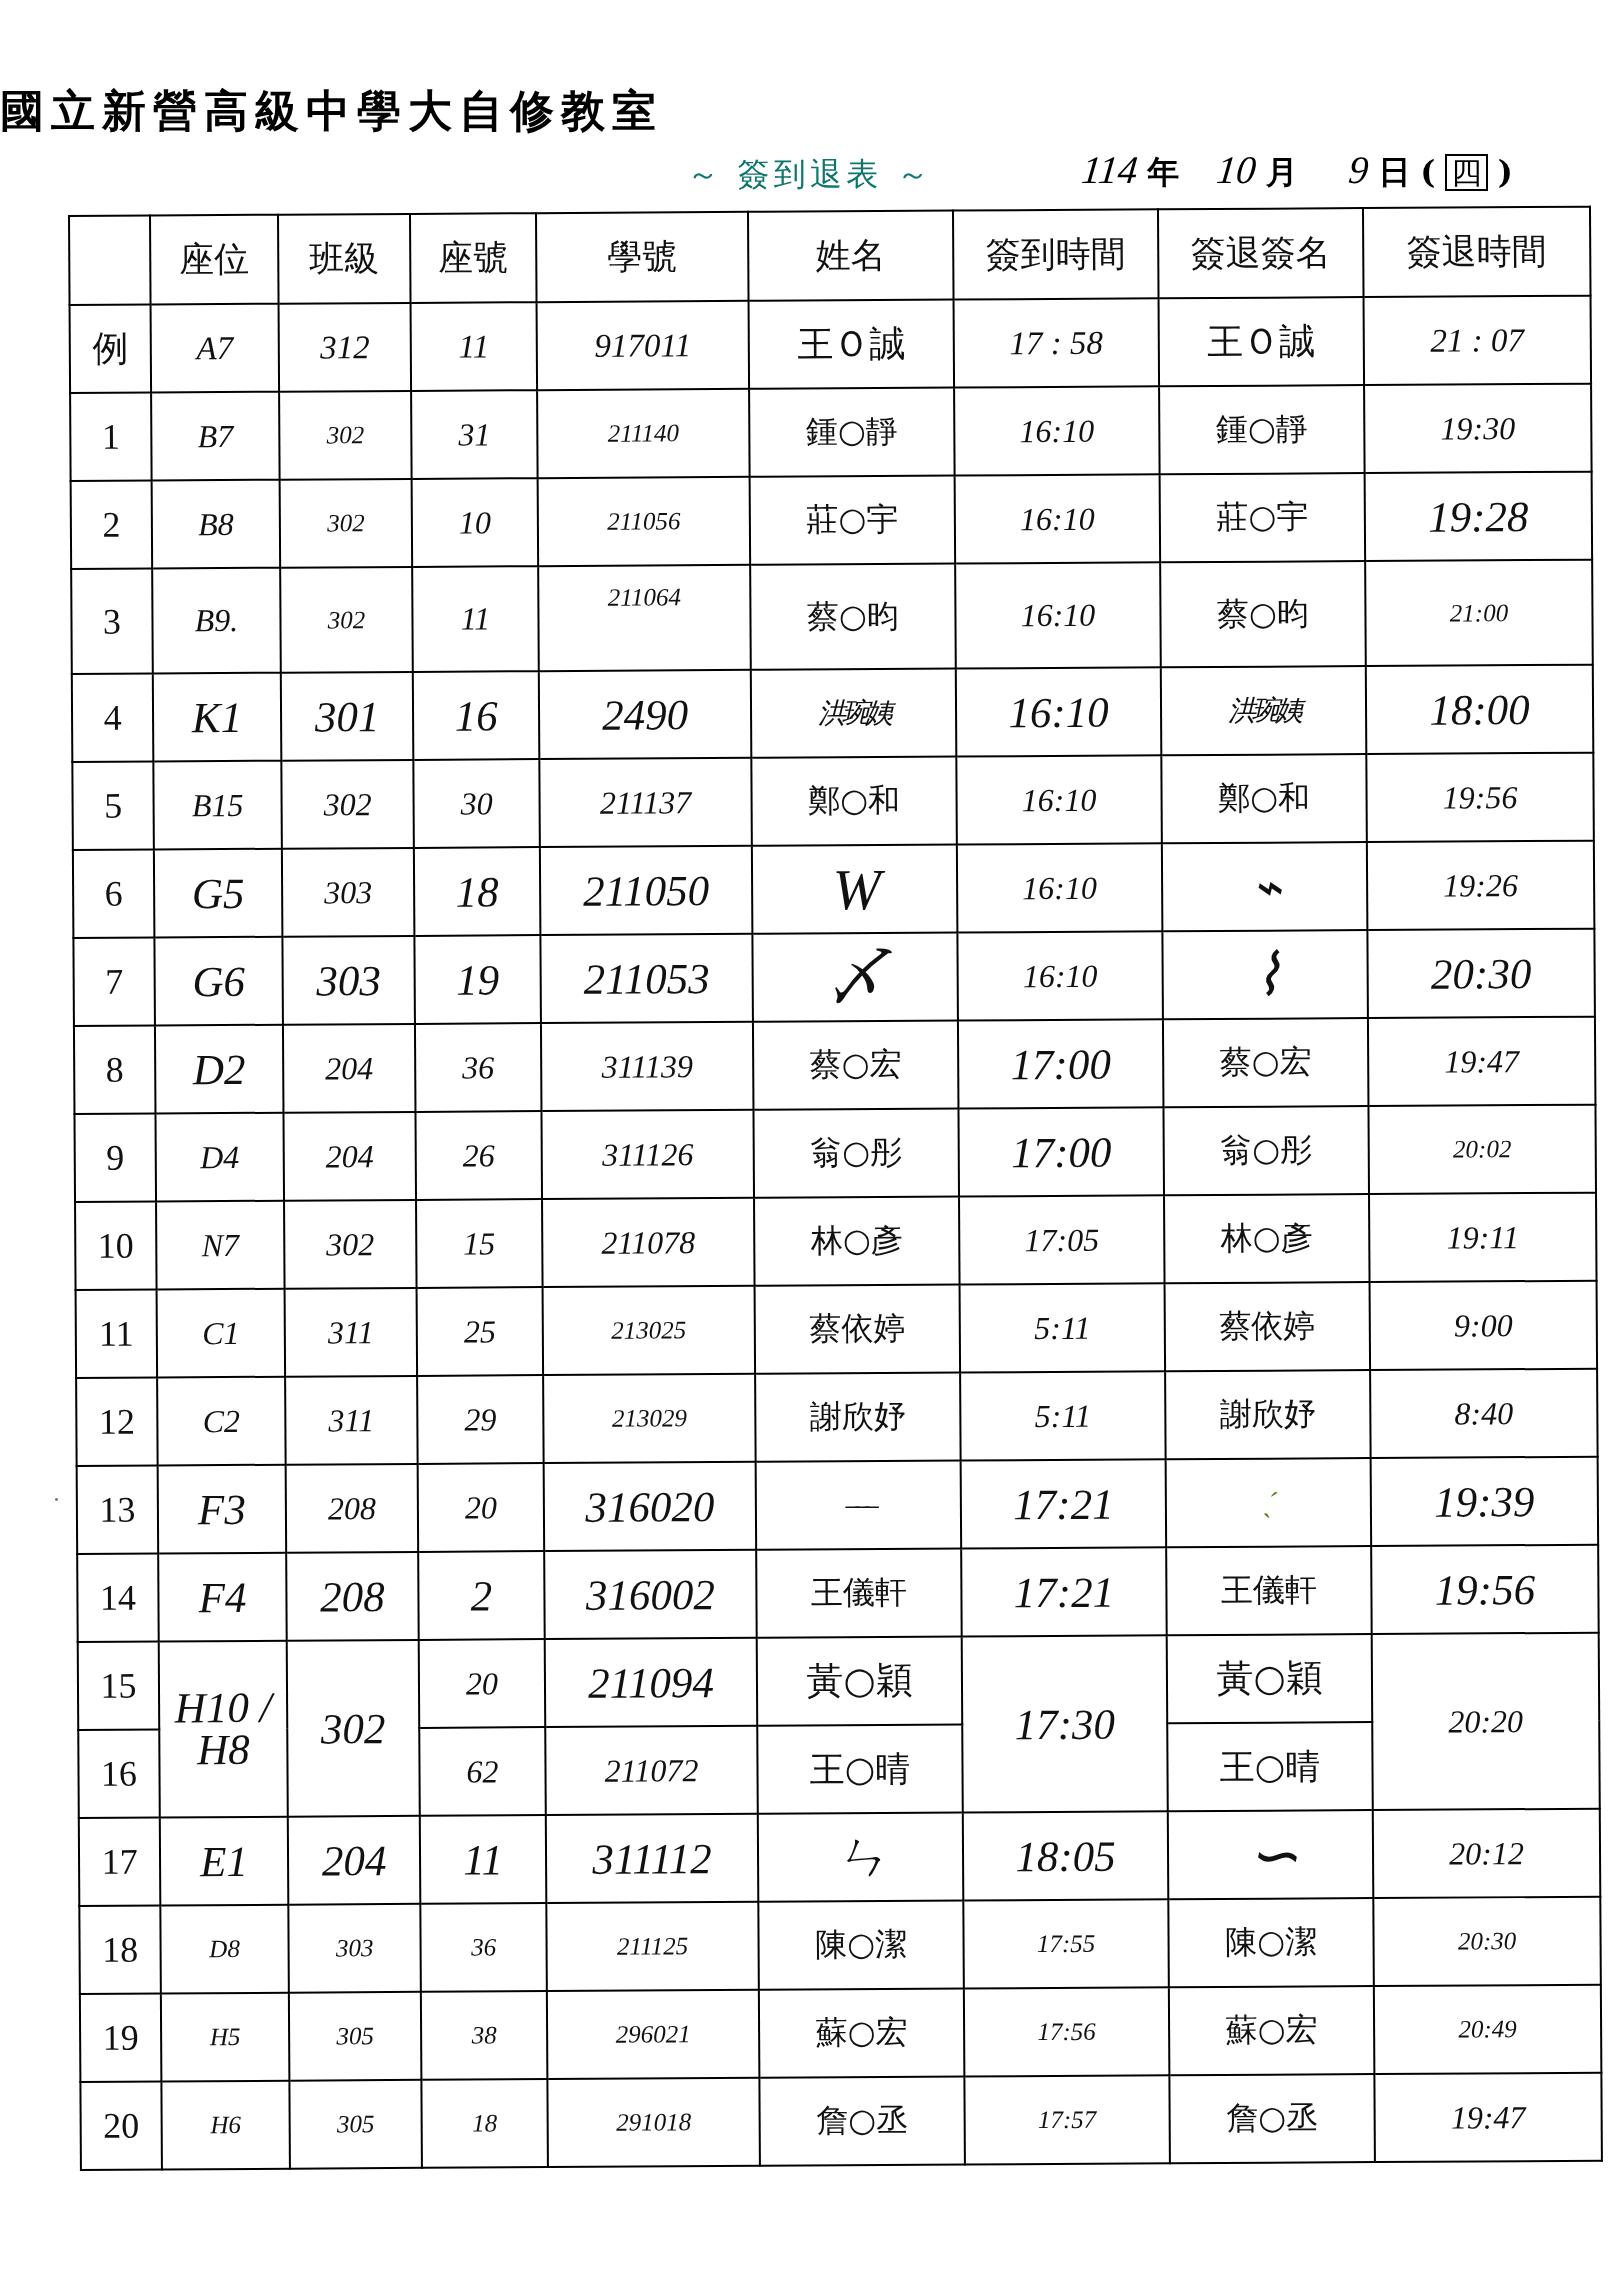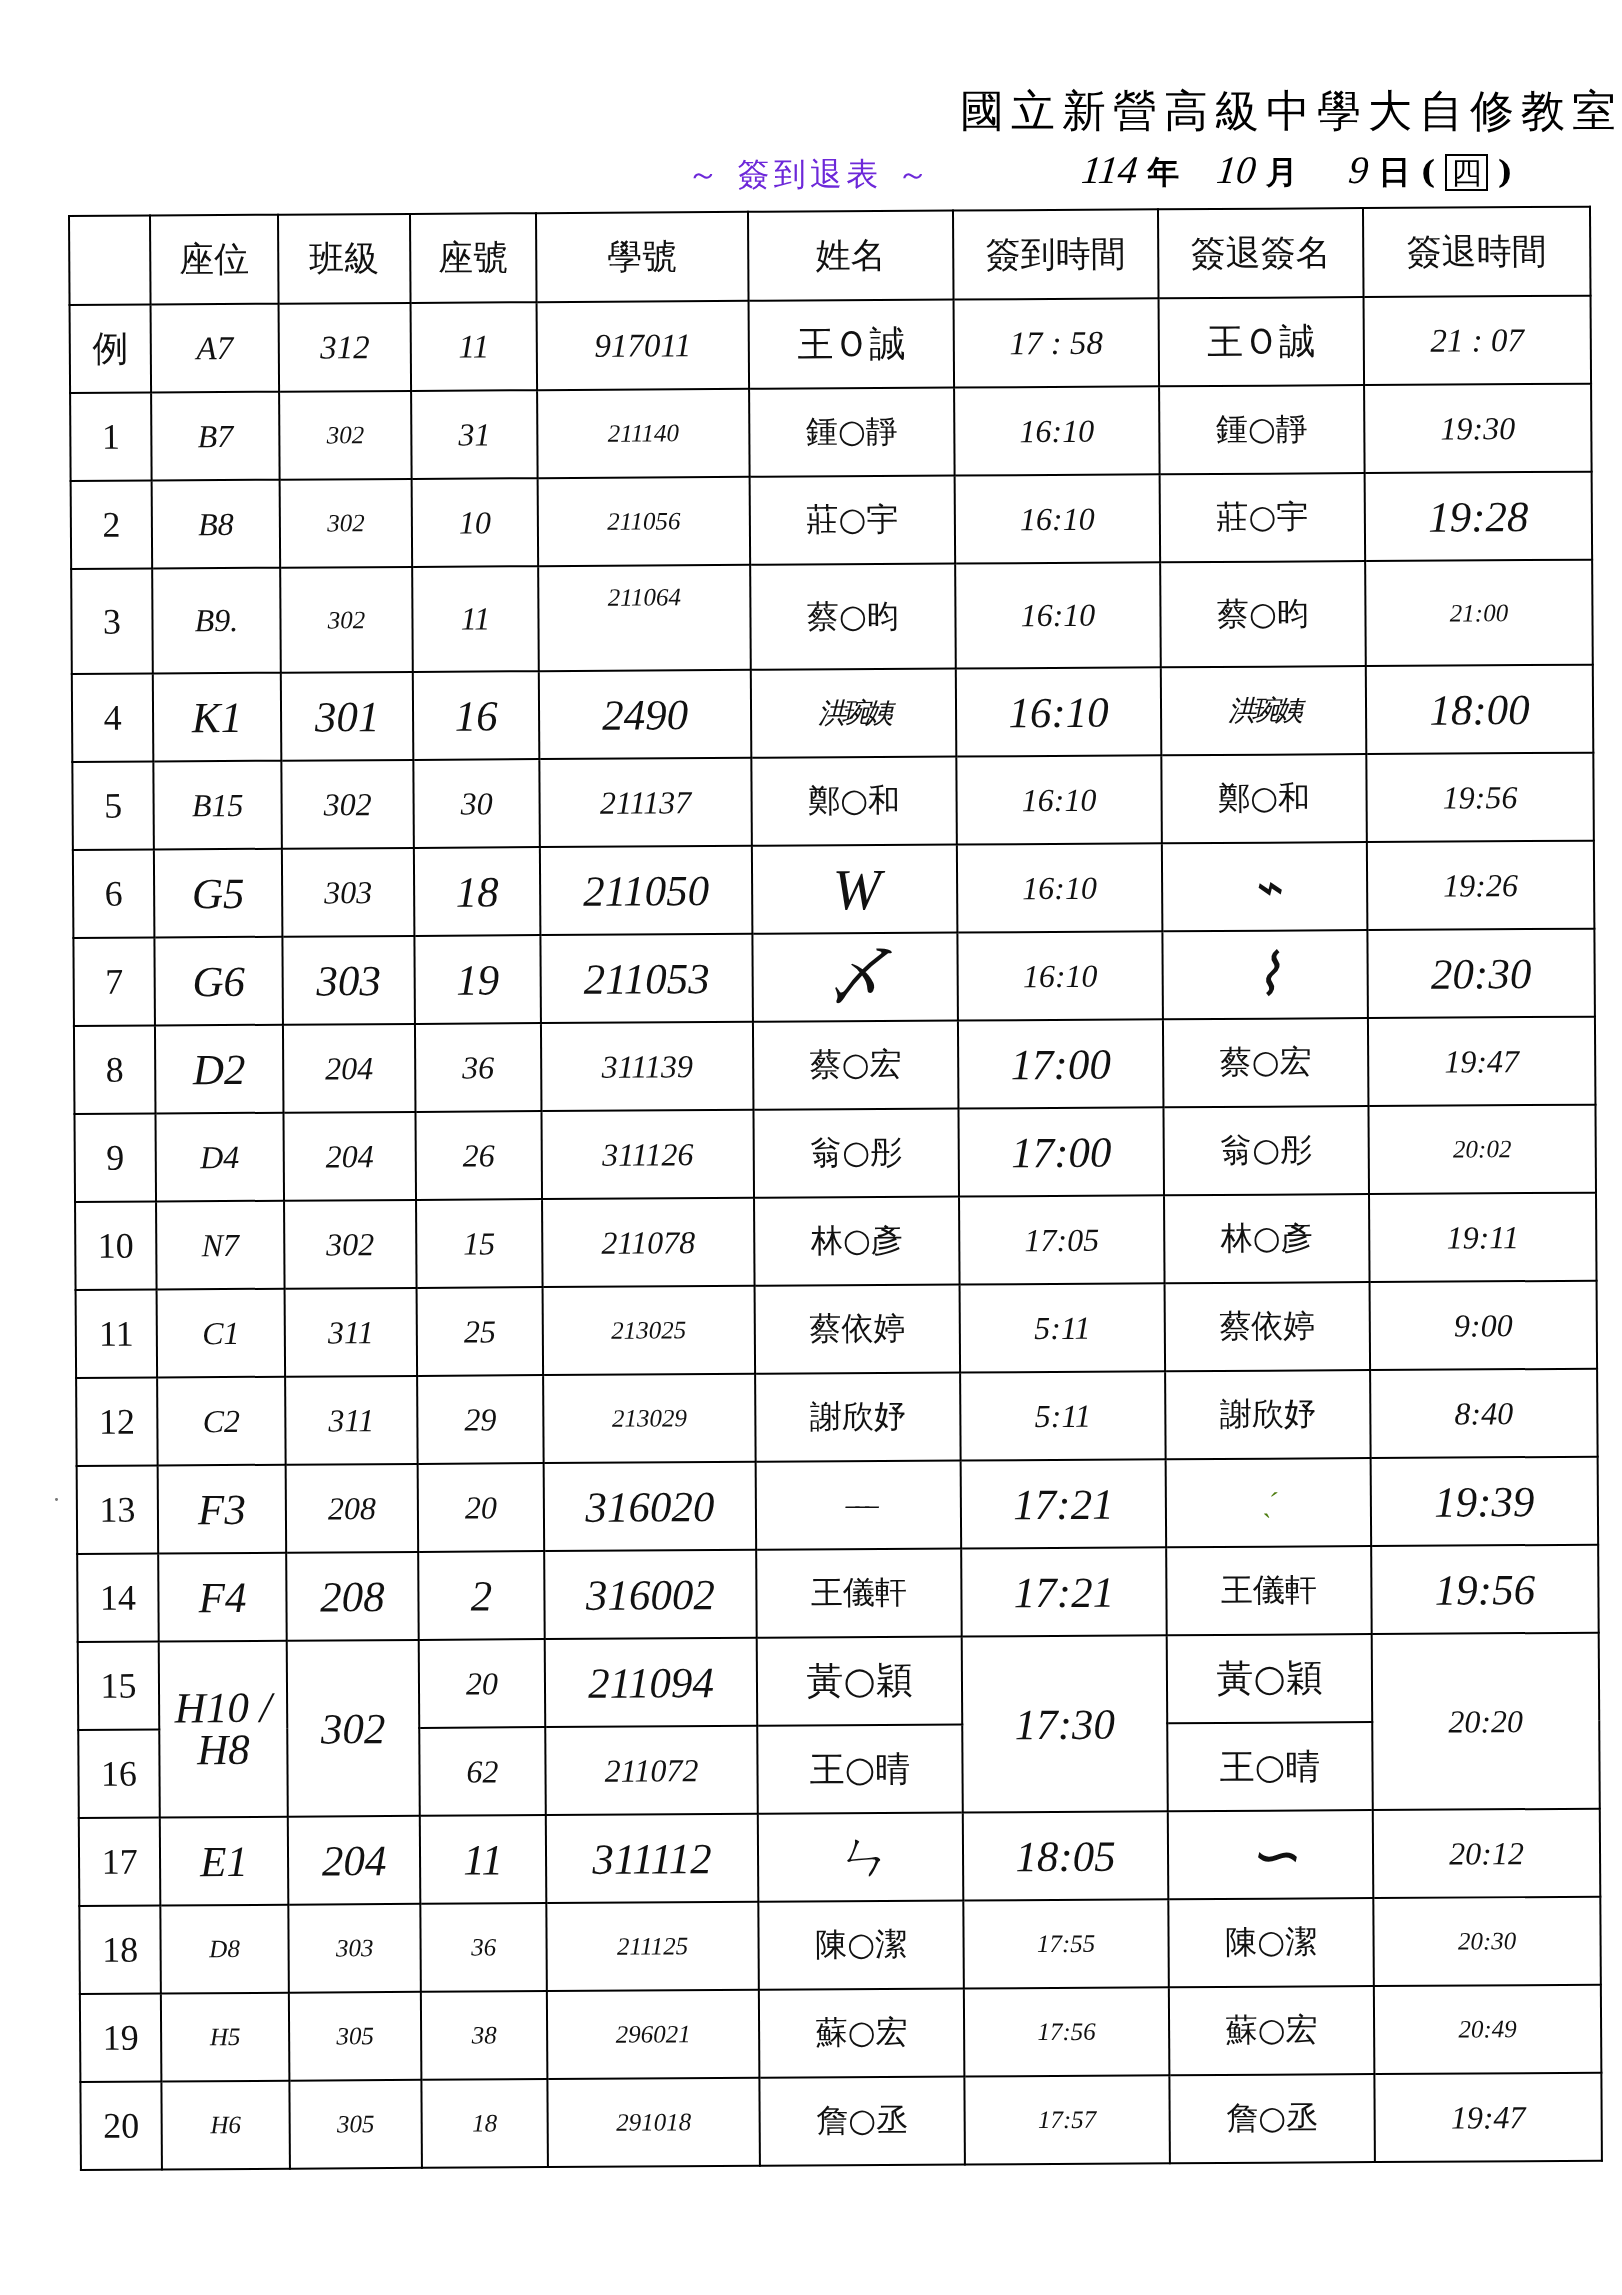--- a/index.html
+++ b/index.html
@@ -13,35 +13,35 @@
     position: relative;
     overflow: hidden;
     font-family: "DejaVu Sans", sans-serif;
     color: #111;
   }
   .title {
     position: absolute;
     left: 0;
     width: 1623px;
     top: 82px;
-    text-align: right;
+    text-align: left;
     font-family: "DejaVu Serif", serif;
-    font-weight: normal;
+    font-weight: bold;
     font-size: 44px;
     letter-spacing: 7px;
     color: #000;
   }
   .subtitle {
     position: absolute;
     left: 687px;
     top: 153px;
     font-family: "DejaVu Serif", serif;
     font-size: 32px;
     letter-spacing: 4.2px;
-    color: #6d28d9;
+    color: #0f766e;
   }
   .date-line {
     position: absolute;
     left: 1082px;
     top: 147px;
     font-size: 35px;
     color: #000;
     display: flex;
     align-items: baseline;
     gap: 9.7px;

